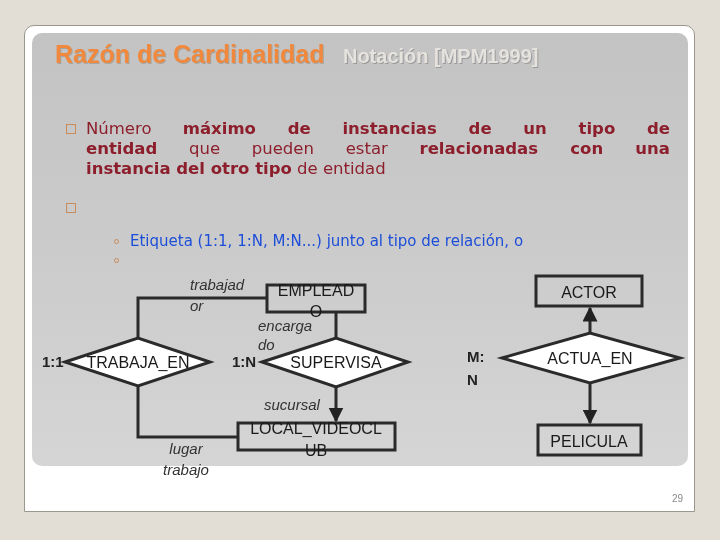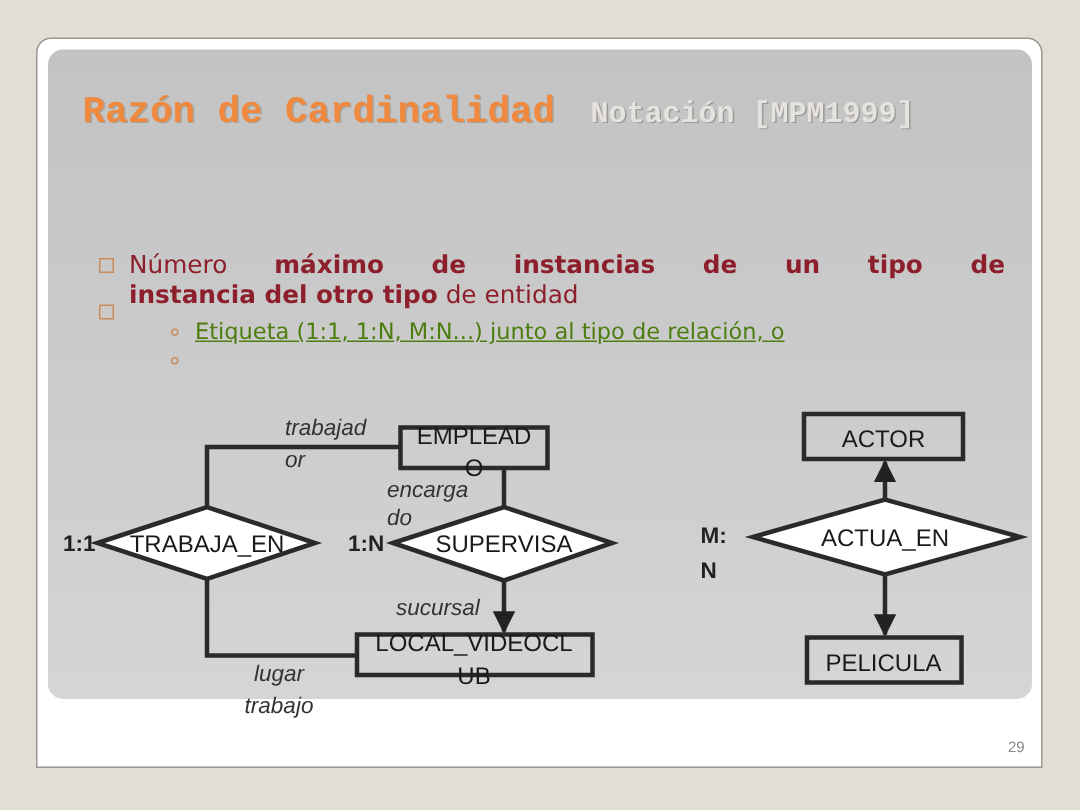--- a/index.html
+++ b/index.html
@@ -12,47 +12,47 @@
     position: absolute; left: 24px; top: 25px; width: 671px; height: 487px;
     background: #ffffff; border: 1px solid #9a978f; border-radius: 10px 10px 0 0;
     box-sizing: border-box;
   }
   .panel {
     position: absolute; left: 32px; top: 33px; width: 656px; height: 433px;
     background: linear-gradient(180deg, #c3c3c3 0%, #cbcbcb 50%, #d5d5d5 100%);
     border-radius: 10px;
   }
   .title {
-    position: absolute; left: 55px; top: 60px; white-space: nowrap;
-    font-family: Liberation Mono, monospace; font-weight: bold;
+    position: absolute; left: 55px; top: 40px; white-space: nowrap;
+    font-family: Liberation Sans, sans-serif; font-weight: bold;
   }
   .title .main {
     font-size: 25px; color: #f0893d;
     text-shadow: 1px 1px 0 #a7a59f;
   }
   .title .sub {
     font-size: 20px; color: #e6e3df; margin-left: 14px;
     text-shadow: 1px 1px 0 #9a9a9a;
   }
   .bullet {
     position: absolute; left: 86px; width: 584px;
     font-size: 16.5px; line-height: 20px; color: #8d1f2c;
   }
   .bullet .marker {
     position: absolute; left: -20px; top: 5px; width: 10px; height: 10px;
     border: 1px solid #c98b5a; box-sizing: border-box;
   }
   .bullet b { font-weight: bold; }
-  .b1 { top: 119px; text-align: justify; text-align-last: left; margin-top: 48px; }
+  .b1 { top: 119px; text-align: justify; text-align-last: left; }
   .b1 .line { display: block; text-align: justify; text-align-last: justify; }
   .b1 .line.last { text-align-last: left; }
   .b2 { top: 198px; font-size: 18px; }
   .sub-bullets {
-    position: absolute; left: 130px; top: 212px;
-    font-size: 15px; line-height: 19px; color: #4d7c0f; text-decoration: underline;
+    position: absolute; left: 130px; top: 232px;
+    font-size: 15px; line-height: 19px; color: #1d4ed8;
   }
   .sub-bullets .sb { position: relative; white-space: nowrap; }
   .sub-bullets .sb .dot {
     position: absolute; left: -16px; top: 7px; width: 5px; height: 5px;
     border: 1px solid #c98b5a; border-radius: 50%; box-sizing: border-box;
   }
   svg.diagram { position: absolute; left: 0; top: 0; }
   .lbl { font-family: "Liberation Sans", sans-serif; fill: #222; }
   .italic { font-style: italic; font-size: 15px; fill: #333; }
   .card-lbl { font-size: 16px; fill: #1a1a1a; }
@@ -69,20 +69,21 @@
 <div class="panel"></div>
 
 <div class="title">
   <span class="main">Razón de Cardinalidad</span>
   <span class="sub">Notación [MPM1999]</span>
 </div>
 
 <div class="bullet b1">
   <span class="marker"></span>
   <span class="line"><span>Número </span><b>máximo de instancias de un tipo de</b></span>
+  <span class="line"><b>entidad</b><span> que pueden estar </span><b>relacionadas con una</b></span>
   <span class="line last"><b>instancia del otro tipo</b><span> de entidad</span></span>
 </div>
 
 <div class="bullet b2">
   <span class="marker"></span>
 </div>
 
 <div class="sub-bullets">
   <div class="sb">
     <span class="dot"></span>

